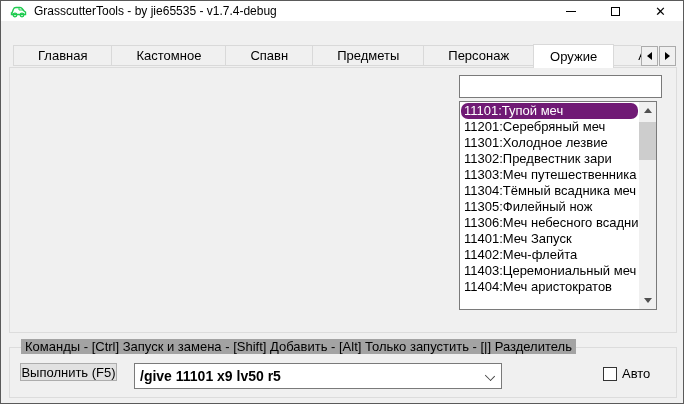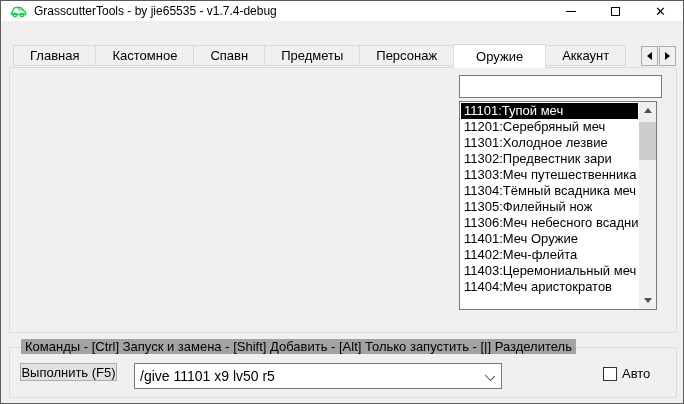--- a/index.html
+++ b/index.html
@@ -17,25 +17,25 @@
   .title-text { margin-left:7px; font-size:12px; white-space:nowrap; }
   .win-controls { margin-left:auto; display:flex; height:30px; }
   .win-btn { width:45px; height:30px; display:flex; align-items:center; justify-content:center; }
   .glyph-min { width:10px; height:1px; background:#000; }
   .glyph-max { width:9px; height:9px; border:1px solid #000; background:transparent; }
   .glyph-close { font-size:13px; line-height:1; }
 
   
   .tabstrip { position:absolute; left:12px; top:43px; width:628px; height:24px;
               display:flex; align-items:flex-end; overflow:hidden; z-index:3; }
-  .tab { height:21px; line-height:20px; padding:0 16px; background:#f0f0f0;
+  .tab { height:21px; line-height:20px; padding:0 24px; background:#f0f0f0;
          border:1px solid #d9d9d9; margin-left:-1px; margin-bottom:2px; white-space:nowrap; }
   .tab:first-child { margin-left:0; }
   .tab.selected { height:24px; line-height:23px; background:#fff; border-bottom:none;
-                  margin-bottom:0; padding:0 22px; position:relative; z-index:2; }
+                  margin-bottom:0; padding:0 16px; position:relative; z-index:2; }
   .tab-scroll { position:absolute; top:45px; width:17px; height:20px; background:#f0f0f0;
                 border:1px solid #ababab; display:flex; align-items:center; justify-content:center; z-index:4; }
   .tri-left  { width:0; height:0; border-top:4px solid transparent; border-bottom:4px solid transparent; border-right:5px solid #000; }
   .tri-right { width:0; height:0; border-top:4px solid transparent; border-bottom:4px solid transparent; border-left:5px solid #000; }
 
   
   .tabpage { position:absolute; left:8px; top:66px; width:668px; height:266px;
              background:#f0f0f0; border:1px solid #dcdcdc; z-index:1; }
 
   .lbl { position:absolute; white-space:nowrap; }
@@ -43,21 +43,21 @@
 
   .textbox { position:absolute; left:458px; top:74px; width:203px; height:23px;
              border:1px solid #7a7a7a; background:#fff; font-family:inherit; font-size:13px;
              padding:0 4px; outline:none; z-index:2; }
 
   
   .listbox { position:absolute; left:458px; top:100px; width:198px; height:209px;
              background:#fff; border:1px solid #7a7a7a; z-index:2; overflow:hidden; }
   .list-items { position:absolute; left:1px; top:1px; right:18px; bottom:1px; overflow:hidden; }
   .list-item { height:16px; line-height:16px; padding-left:3px; white-space:nowrap; overflow:hidden; }
-  .list-item.selected { background:#000000; color:#fff; }
+  .list-item.selected { background:#701a75; color:#fff;border-radius:7px; }
   .vscroll { position:absolute; top:0; right:0; width:17px; height:100%; background:#f0f0f0; }
   .vs-btn { position:absolute; left:0; width:17px; height:17px; display:flex; align-items:center; justify-content:center; }
   .vs-up { top:0; } .vs-down { bottom:0; }
   .tri-up   { width:0; height:0; border-left:4px solid transparent; border-right:4px solid transparent; border-bottom:5px solid #505050; }
   .tri-down { width:0; height:0; border-left:4px solid transparent; border-right:4px solid transparent; border-top:5px solid #505050; }
   .vs-thumb { position:absolute; left:0; top:20px; width:17px; height:38px; background:#cdcdcd; }
 
   
   .btn { background:#e1e1e1; border:1px solid #adadad; display:flex; align-items:center;
          justify-content:center; white-space:nowrap; }
@@ -81,21 +81,21 @@
 
   
   .groupbox { position:absolute; left:8px; top:346px; width:668px; height:51px;
               border:1px solid #dcdcdc; }
   .groupbox-label { position:absolute; left:11px; top:-9px; background:#a3a3a3;
                     padding:0 4px; white-space:nowrap; font-size:13px; }
   .btn-run  { position:absolute; left:10px;  top:15px; width:97px; height:18px; }
   .combo { position:absolute; left:124px; top:15px; width:368px; height:26px;
            background:#fff; border:1px solid #7a7a7a; }
   .combo-input { position:absolute; left:0; top:0; width:340px; height:24px; border:none;
-                 outline:none; font-family:inherit; font-size:14px; padding:0 5px; background:transparent; }
+                 outline:none; font-family:inherit; font-size:14px; padding:0 5px; background:transparent;font-weight:bold; }
   .combo-arrow { position:absolute; right:7px; top:8px; width:8px; height:8px;
                  border-right:1px solid #444; border-bottom:1px solid #444;
                  transform:rotate(45deg) scale(1,0.8); }
   .btn-copy { position:absolute; left:500px; top:15px; width:88px; height:26px; }
   .checkbox-wrap { position:absolute; left:593px; top:18px; display:flex; align-items:flex-end; }
   .checkbox { width:14px; height:14px; background:#fff; border:1px solid #333; }
   .checkbox-label { margin-left:5px; }
 </style>
 </head>
 <body>
@@ -148,21 +148,21 @@
   <div class="listbox">
     <div class="list-items">
       <div class="list-item selected">11101:Тупой меч</div>
       <div class="list-item">11201:Серебряный меч</div>
       <div class="list-item">11301:Холодное лезвие</div>
       <div class="list-item">11302:Предвестник зари</div>
       <div class="list-item">11303:Меч путешественника</div>
       <div class="list-item">11304:Тёмный всадника меч</div>
       <div class="list-item">11305:Филейный нож</div>
       <div class="list-item">11306:Меч небесного всадника</div>
-      <div class="list-item">11401:Меч Оружие</div>
+      <div class="list-item">11401:Меч Запуск</div>
       <div class="list-item">11402:Меч-флейта</div>
       <div class="list-item">11403:Церемониальный меч</div>
       <div class="list-item">11404:Меч аристократов</div>
     </div>
     <div class="vscroll">
       <div class="vs-btn vs-up">
           <span class="tri-up"></span>
         </div>
       <div class="vs-thumb"></div>
       <div class="vs-btn vs-down">

